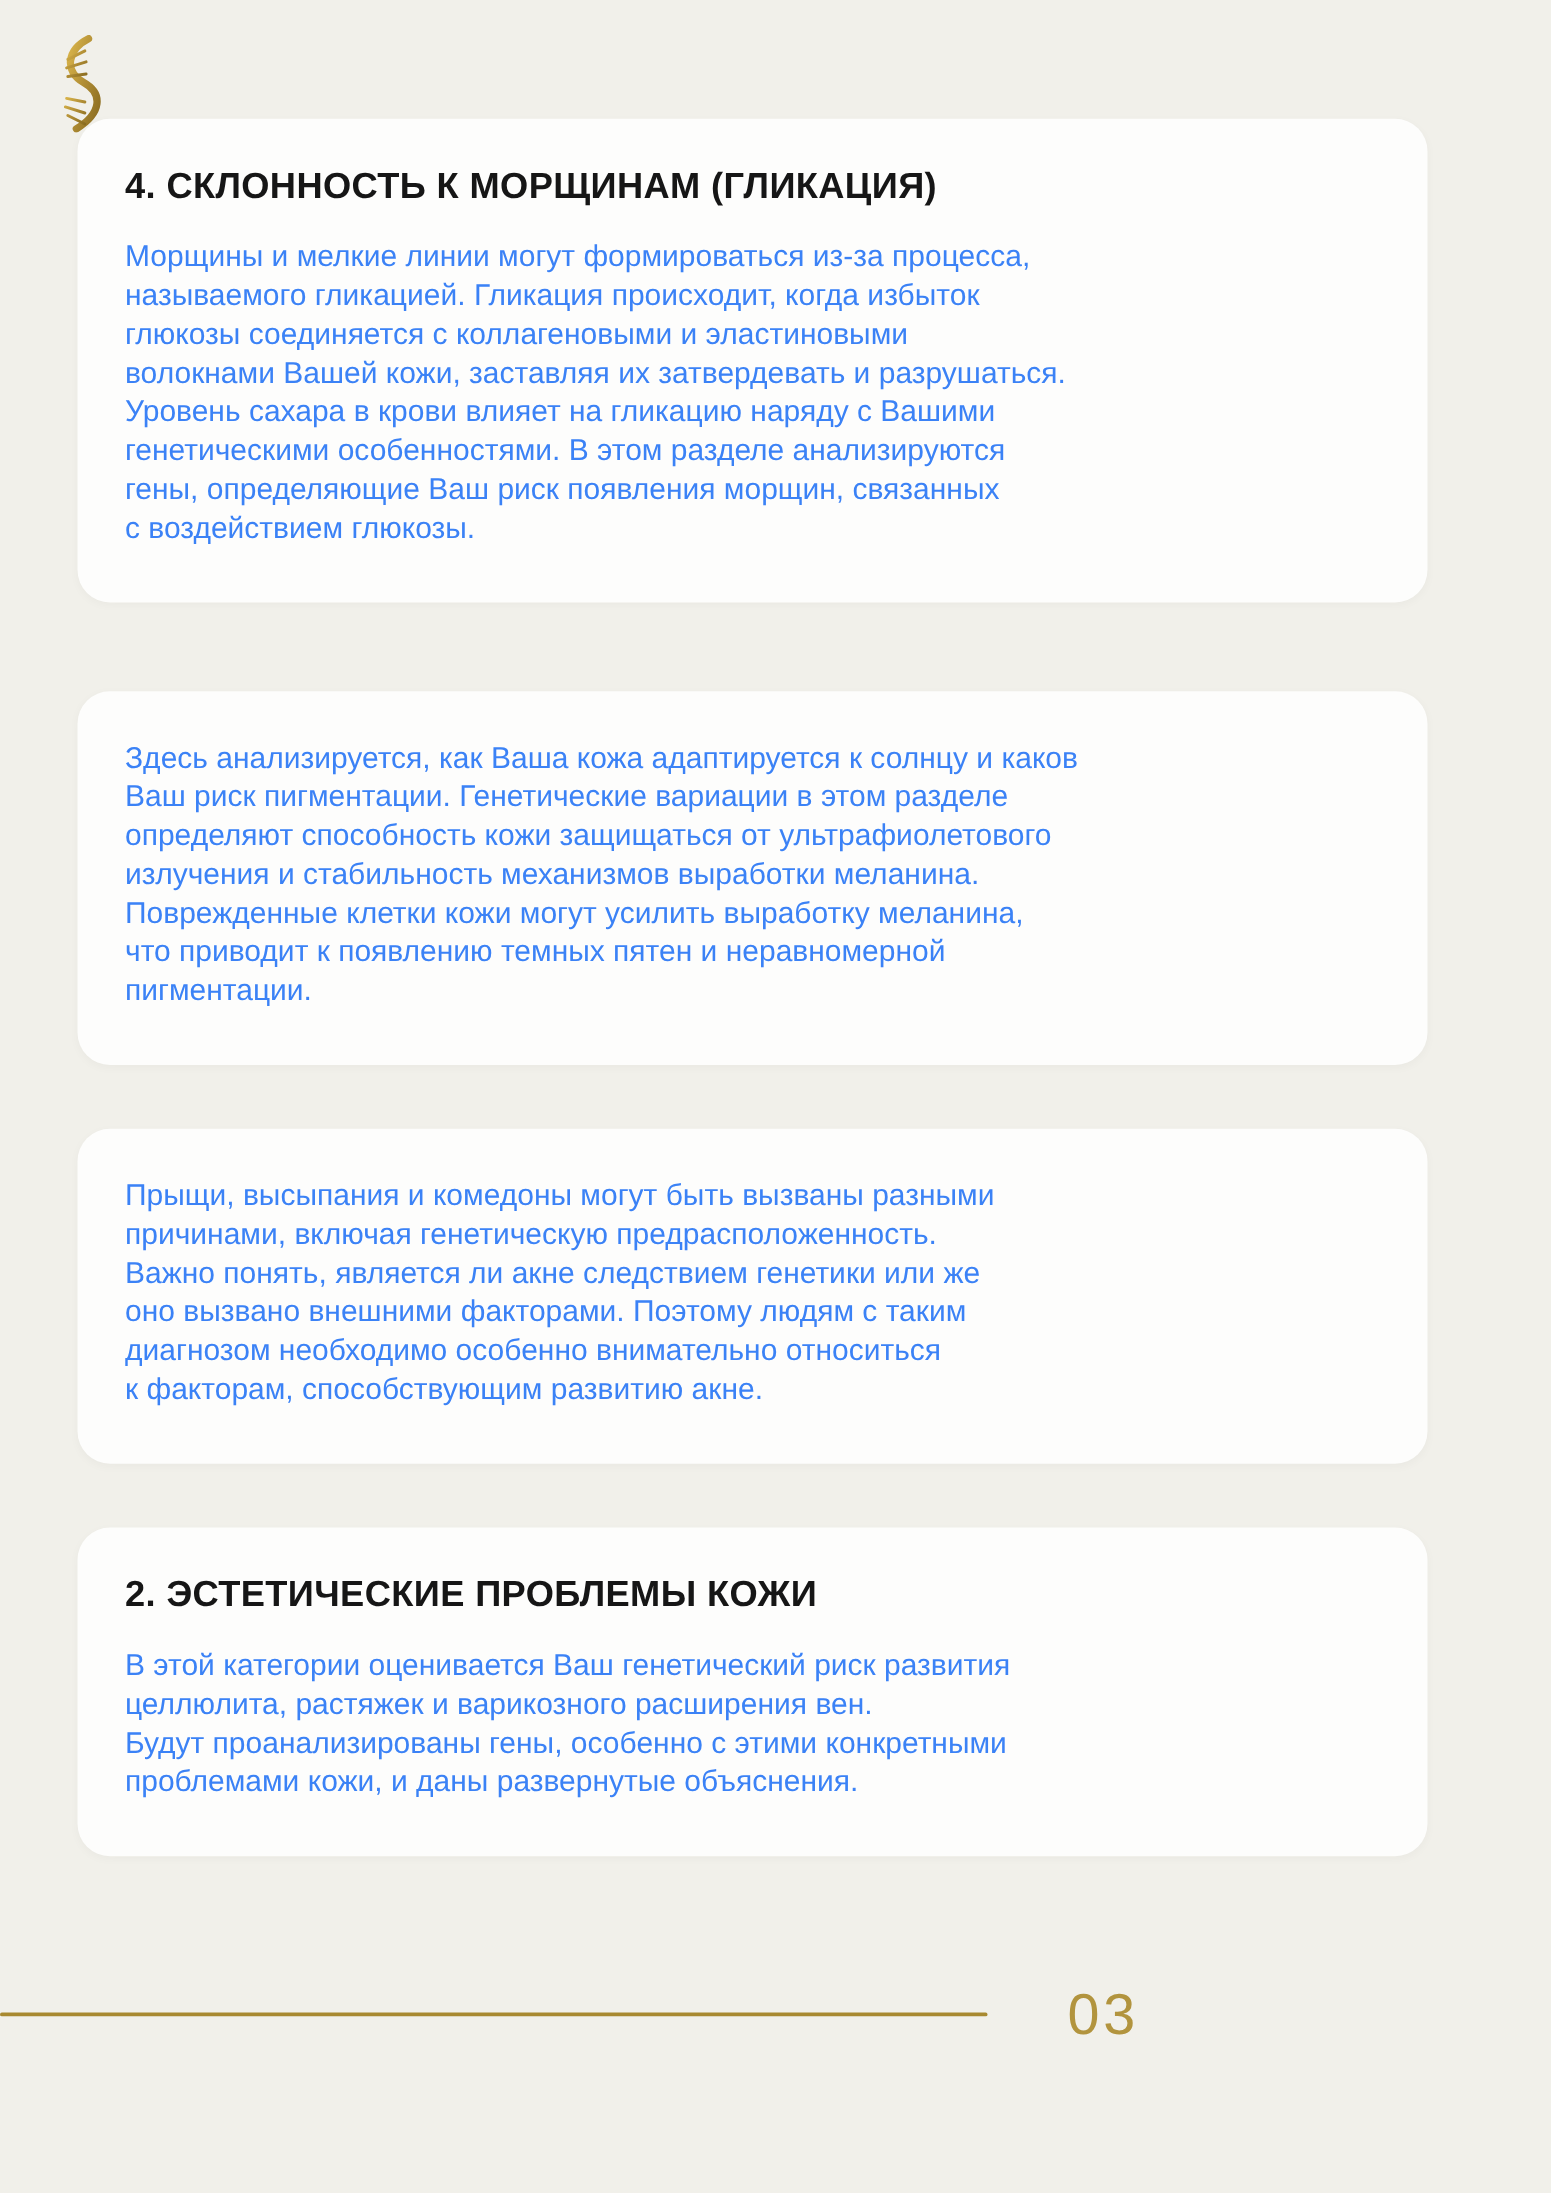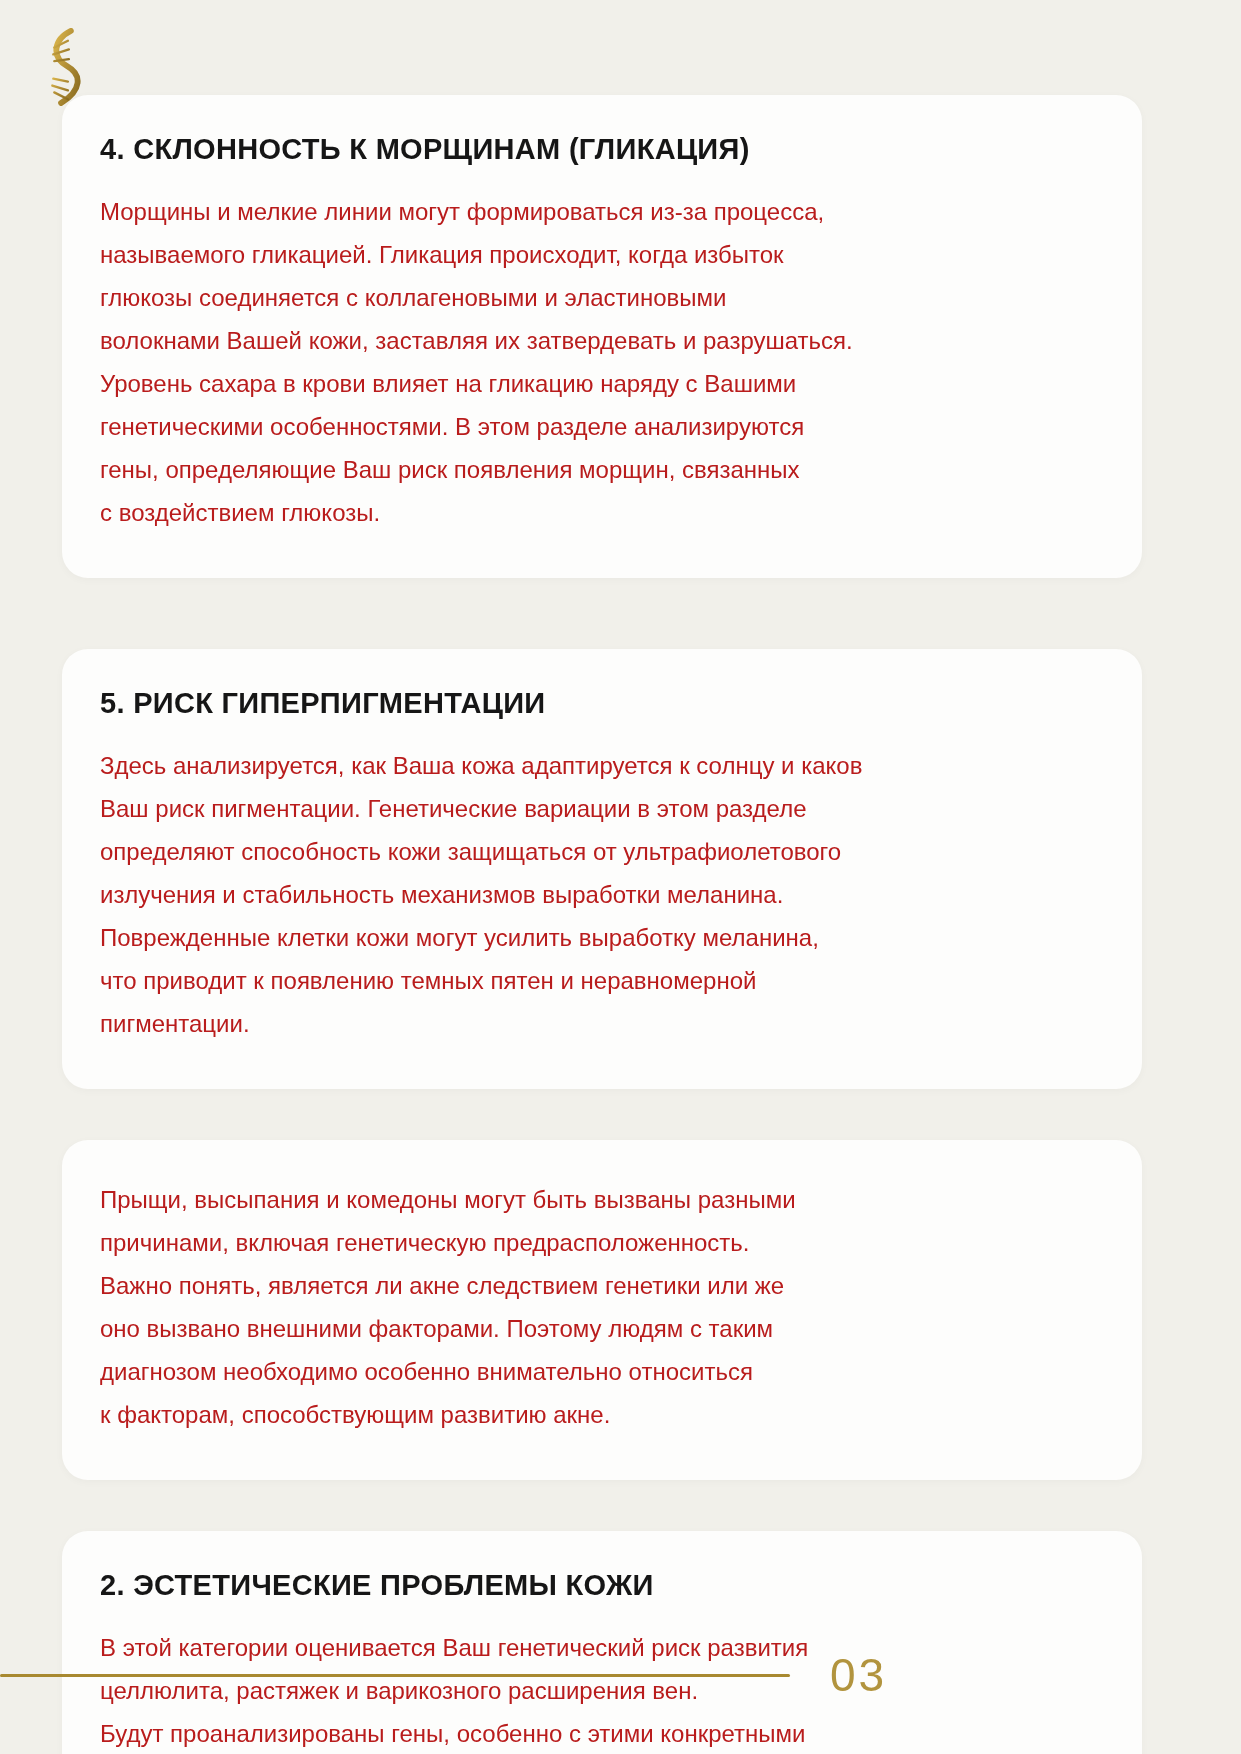--- a/index.html
+++ b/index.html
@@ -37,31 +37,32 @@
   .card h2 {
     margin: 0 0 24px 0;
     font-size: 29px;
     font-weight: 700;
     letter-spacing: 0.3px;
     color: #161616;
   }
   .card p {
     margin: 0;
     font-size: 24px;
-    line-height: 43px;
-    color: #b91c1c;
+    line-height: 31px;
+    color: #3b82f6;
     white-space: pre-line;
     max-width: 930px;
   }
   .footer {
     position: absolute;
-    left: 0; top: 1648px;
+    left: 0; top: 1584px;
     width: 100%;
     display: flex;
     align-items: center;
+    gap: 24px;
   }
   .footer-rule {
     width: 790px;
     height: 3px;
     background: #a88930;
     border-radius: 2px;
   }
   .page-number {
     margin-left: 40px;
     font-family: "Liberation Sans", sans-serif;
@@ -97,21 +98,20 @@
 называемого гликацией. Гликация происходит, когда избыток
 глюкозы соединяется с коллагеновыми и эластиновыми
 волокнами Вашей кожи, заставляя их затвердевать и разрушаться.
 Уровень сахара в крови влияет на гликацию наряду с Вашими
 генетическими особенностями. В этом разделе анализируются
 гены, определяющие Ваш риск появления морщин, связанных
 с воздействием глюкозы.</p>
     </section>
 
     <section class="card">
-      <h2>5. РИСК ГИПЕРПИГМЕНТАЦИИ</h2>
       <p>Здесь анализируется, как Ваша кожа адаптируется к солнцу и каков
 Ваш риск пигментации. Генетические вариации в этом разделе
 определяют способность кожи защищаться от ультрафиолетового
 излучения и стабильность механизмов выработки меланина.
 Поврежденные клетки кожи могут усилить выработку меланина,
 что приводит к появлению темных пятен и неравномерной
 пигментации.</p>
     </section>
 
     <section class="card">

